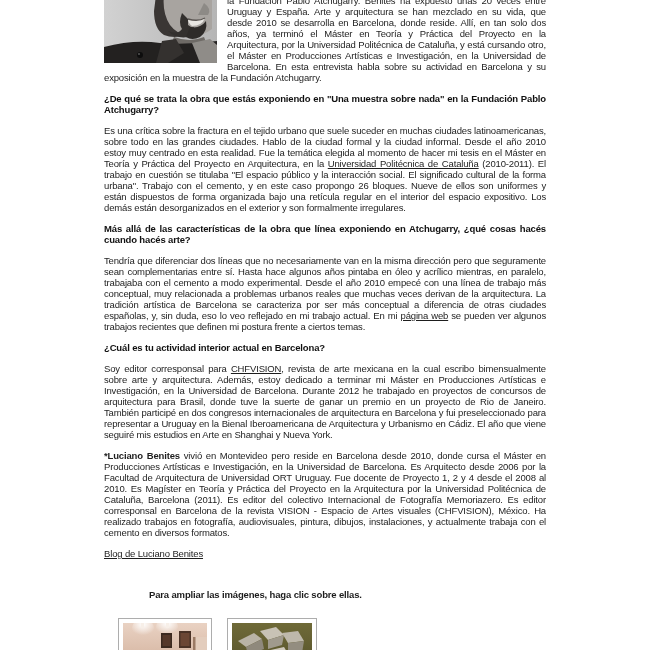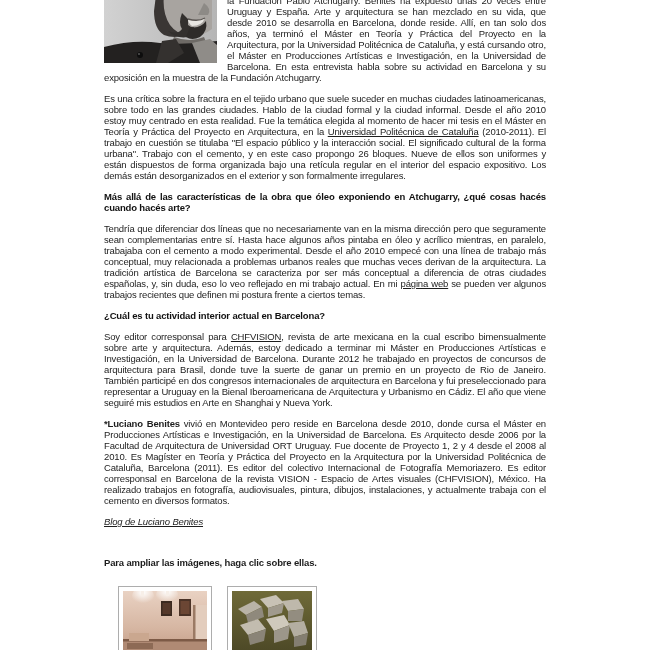--- a/index.html
+++ b/index.html
@@ -38,24 +38,25 @@
     margin: 0 10px 2px 0;
     overflow: hidden;
     background: #c6c6c6;
   }
   .portrait svg { display: block; }
   a.doclink {
     color: #1d1d1d;
     text-decoration: underline;
     cursor: pointer;
   }
-  .blog-link-row { margin: 10px 0; font-style: italic; }
+  .blog-link-row { margin: 10px 0; }
   .note {
     margin-top: 30px;
     font-weight: bold;
+    margin-left: 45px;
   }
   .thumbs {
     margin-top: 18px;
     margin-left: 14px;
     white-space: nowrap;
   }
   .thumb {
     display: inline-block;
     vertical-align: top;
     border: 1px solid #adadad;
@@ -100,23 +101,24 @@
         <path d="M58 46 L72 44 L80 58 L64 68 L52 68 Z" fill="#34312f"></path>
         <path d="M88 48 L106 44 L113 50 L113 68 L96 68 Z" fill="#8f8c88"></path>
 
         <circle cx="36" cy="60" r="3" fill="#0d0d0d"></circle>
         <circle cx="35" cy="59" r="1" fill="#555"></circle>
       </svg>
     </span>
     <span>la Fundación Pablo Atchugarry. Benites ha expuesto unas 20 veces entre Uruguay y España. Arte y arquitectura se han mezclado en su vida, que desde 2010 se desarrolla en Barcelona, donde reside. Allí, en tan solo dos años, ya terminó el Máster en Teoría y Práctica del Proyecto en la Arquitectura, por la Universidad Politécnica de Cataluña, y está cursando otro, el Máster en Producciones Artísticas e Investigación, en la Universidad de Barcelona. En esta entrevista habla sobre su actividad en Barcelona y su exposición en la muestra de la Fundación Atchugarry.</span>
   </div>
 
+  <div class="txt heading">¿De qué se trata la obra que estás exponiendo en "Una muestra sobre nada" en la Fundación Pablo Atchugarry?</div>
   <div class="txt"><span>Es una crítica sobre la fractura en el tejido urbano que suele suceder en muchas ciudades latinoamericanas, sobre todo en las grandes ciudades. Hablo de la ciudad formal y la ciudad informal. Desde el año 2010 estoy muy centrado en esta realidad. Fue la temática elegida al momento de hacer mi tesis en el Máster en Teoría y Práctica del Proyecto en Arquitectura, en la </span><a class="doclink">Universidad Politécnica de Cataluña</a><span> (2010-2011). El trabajo en cuestión se titulaba "El espacio público y la interacción social. El significado cultural de la forma urbana". Trabajo con el cemento, y en este caso propongo 26 bloques. Nueve de ellos son uniformes y están dispuestos de forma organizada bajo una retícula regular en el interior del espacio expositivo. Los demás están desorganizados en el exterior y son formalmente irregulares.</span></div>
 
-  <div class="txt heading">Más allá de las características de la obra que óleo exponiendo en Atchugarry, ¿qué cosas hacés cuando hacés arte?</div>
+  <div class="txt heading">Más allá de las características de la obra que línea exponiendo en Atchugarry, ¿qué cosas hacés cuando hacés arte?</div>
   <div class="txt"><span>Tendría que diferenciar dos líneas que no necesariamente van en la misma dirección pero que seguramente sean complementarias entre sí. Hasta hace algunos años pintaba en óleo y acrílico mientras, en paralelo, trabajaba con el cemento a modo experimental. Desde el año 2010 empecé con una línea de trabajo más conceptual, muy relacionada a problemas urbanos reales que muchas veces derivan de la arquitectura. La tradición artística de Barcelona se caracteriza por ser más conceptual a diferencia de otras ciudades españolas, y, sin duda, eso lo veo reflejado en mi trabajo actual. En mi </span><a class="doclink">página web</a><span> se pueden ver algunos trabajos recientes que definen mi postura frente a ciertos temas.</span></div>
 
   <div class="txt heading">¿Cuál es tu actividad interior actual en Barcelona?</div>
   <div class="txt"><span>Soy editor corresponsal para </span><a class="doclink">CHFVISION</a><span>, revista de arte mexicana en la cual escribo bimensualmente sobre arte y arquitectura. Además, estoy dedicado a terminar mi Máster en Producciones Artísticas e Investigación, en la Universidad de Barcelona. Durante 2012 he trabajado en proyectos de concursos de arquitectura para Brasil, donde tuve la suerte de ganar un premio en un proyecto de Rio de Janeiro. También participé en dos congresos internacionales de arquitectura en Barcelona y fui preseleccionado para representar a Uruguay en la Bienal Iberoamericana de Arquitectura y Urbanismo en Cádiz. El año que viene seguiré mis estudios en Arte en Shanghai y Nueva York.</span></div>
 
   <div class="txt"><b>*Luciano Benites</b><span> vivió en Montevideo pero reside en Barcelona desde 2010, donde cursa el Máster en Producciones Artísticas e Investigación, en la Universidad de Barcelona. Es Arquitecto desde 2006 por la Facultad de Arquitectura de Universidad ORT Uruguay. Fue docente de Proyecto 1, 2 y 4 desde el 2008 al 2010. Es Magíster en Teoría y Práctica del Proyecto en la Arquitectura por la Universidad Politécnica de Cataluña, Barcelona (2011). Es editor del colectivo Internacional de Fotografía Memoriazero. Es editor corresponsal en Barcelona de la revista VISION - Espacio de Artes visuales (CHFVISION), México. Ha realizado trabajos en fotografía, audiovisuales, pintura, dibujos, instalaciones, y actualmente trabaja con el cemento en diversos formatos.</span></div>
 
   <div class="txt blog-link-row"><a class="doclink">Blog de Luciano Benites</a></div>
 
   <div class="txt note">Para ampliar las imágenes, haga clic sobre ellas.</div>

